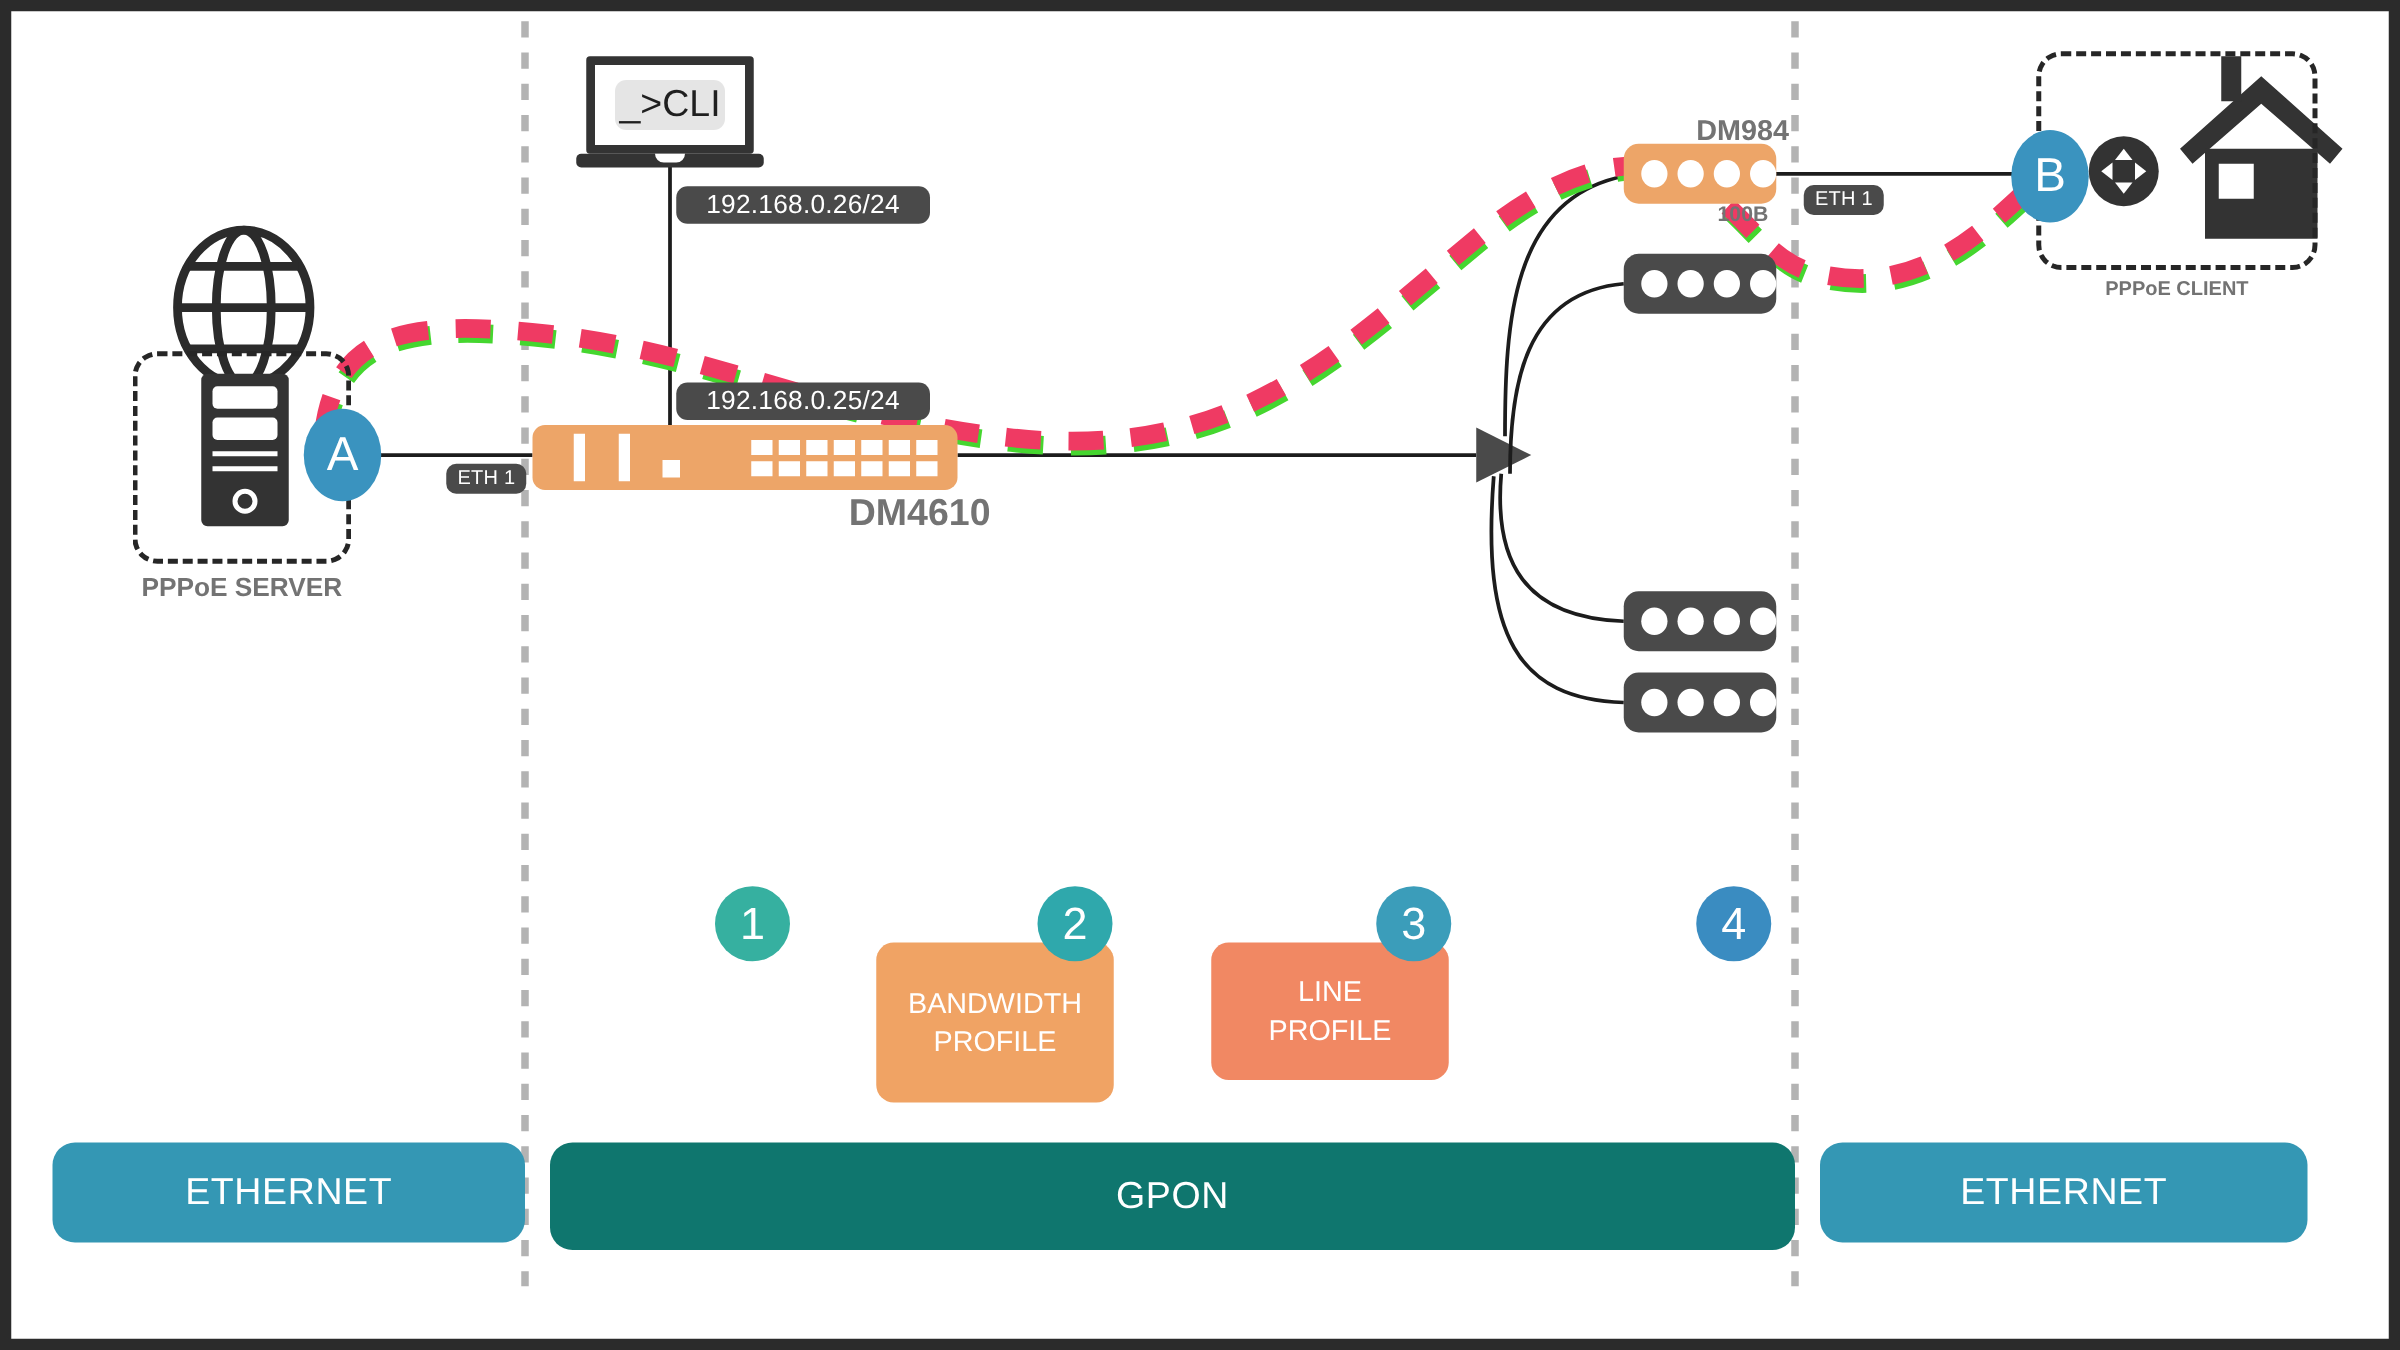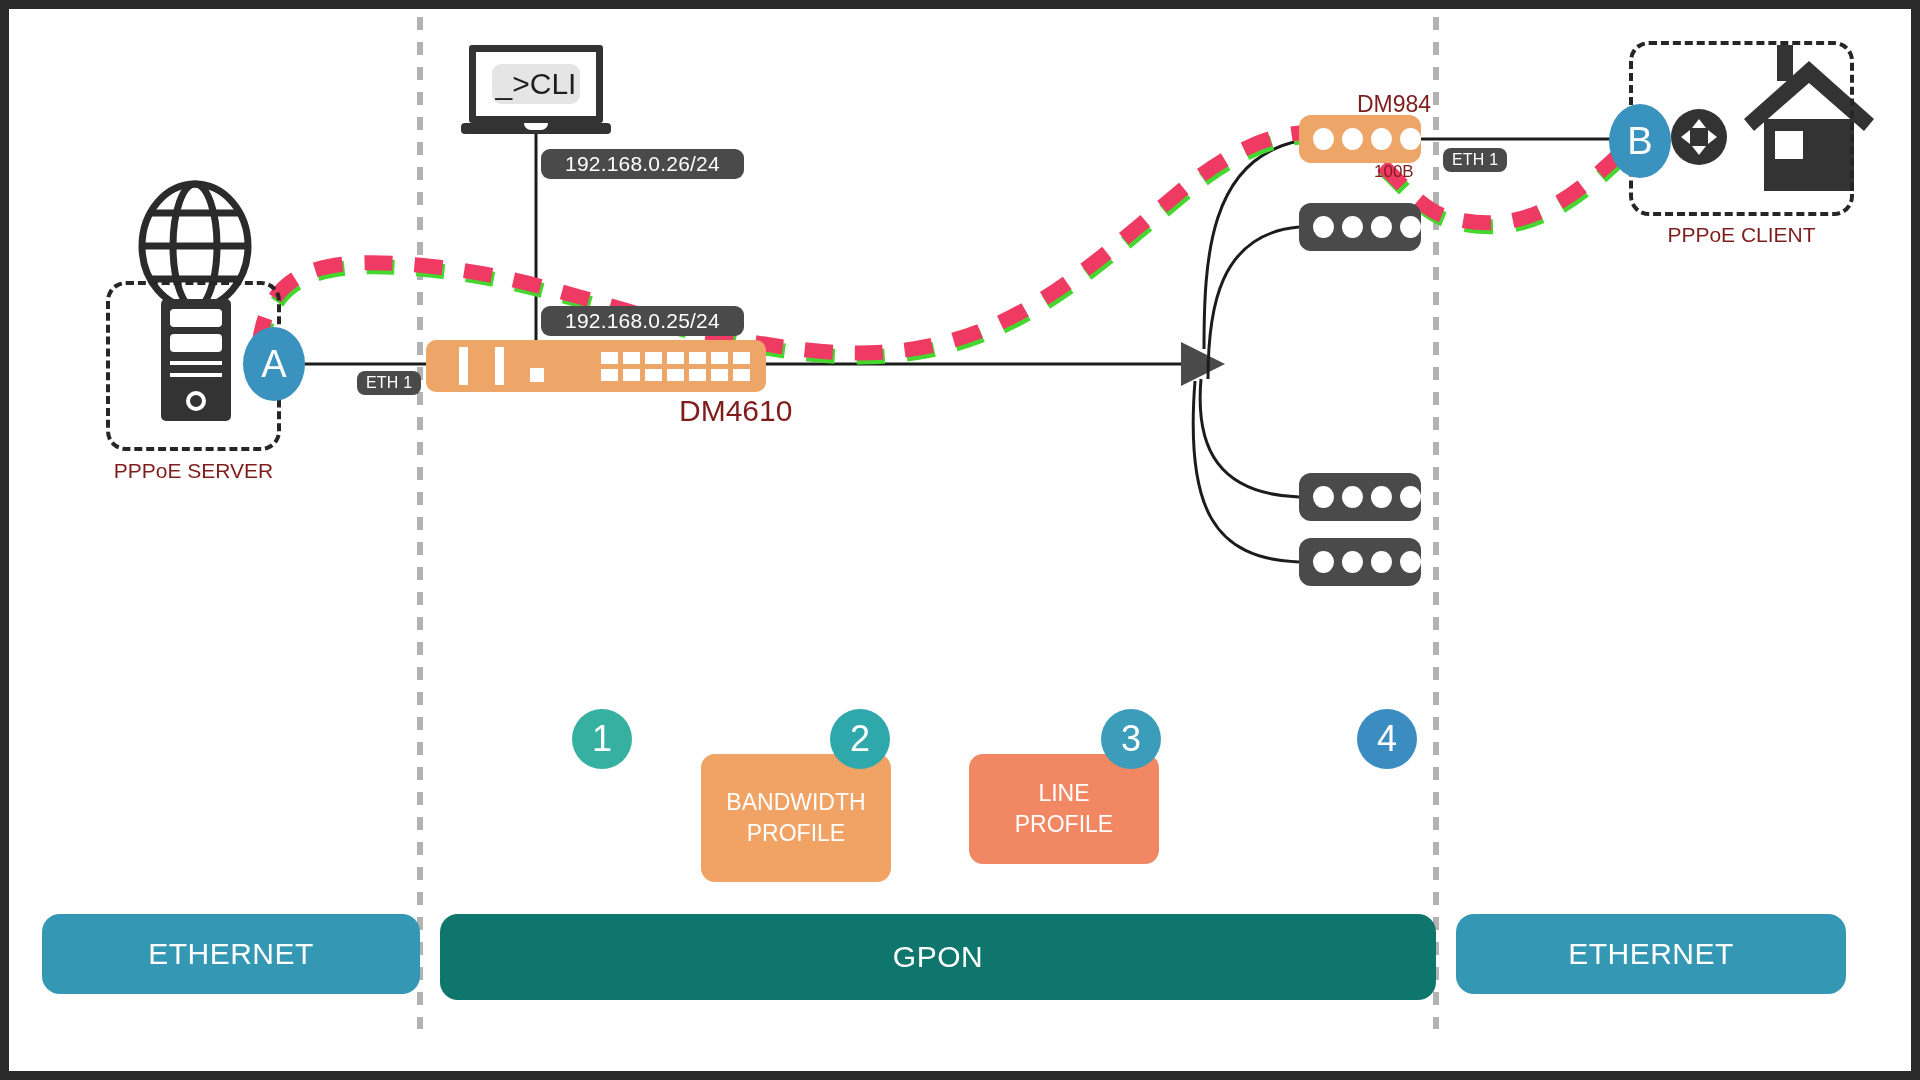--- a/index.html
+++ b/index.html
@@ -11,21 +11,21 @@
   
   .pill{
     position:absolute;background:#4a4a4a;color:#ffffff;border-radius:9px;
     font-weight:400;display:flex;align-items:center;justify-content:center;
     letter-spacing:.2px;
   }
   .pill.ip{font-size:21px;height:30px;padding:0 24px;}
   .pill.eth{font-size:16px;height:24px;padding:0 9px;border-radius:8px;}
 
   
-  .cap{position:absolute;color:#7f1d1d;font-weight:normal;white-space:nowrap;}
+  .cap{position:absolute;color:#737373;font-weight:bold;white-space:nowrap;}
 
   
   .node{
     position:absolute;border-radius:50%;background:#3a93bf;color:#ffffff;
     display:flex;align-items:center;justify-content:center;font-weight:400;
   }
 
   
   .dashbox{position:absolute;border:4px dashed #262626;border-radius:20px;box-sizing:border-box;}
 
@@ -197,21 +197,21 @@
     <div class="onu" style="left:1290px;top:529px;width:122px;height:48px;background:#4a4a4a;padding-left:14px;">
       <span class="dot"></span>
       <span class="dot"></span>
       <span class="dot"></span>
       <span class="dot"></span>
     </div>
 
     <div class="pill eth" style="left:1434px;top:139px;">ETH 1</div>
     <div class="dashbox" style="left:1620px;top:32px;width:225px;height:175px;"></div>
     <div class="node" style="left:1600px;top:95px;width:62px;height:74px;font-size:38px;">B</div>
-    <div class="cap" style="left:1620px;top:214px;width:225px;text-align:center;font-size:21px;">PPPoE CLIENT</div>
+    <div class="cap" style="left:1620px;top:214px;width:225px;text-align:center;font-size:16px;">PPPoE CLIENT</div>
 
     <div class="badge" style="left:563px;top:700px;width:60px;height:60px;background:#36b0a0;">1</div>
 
     <div class="step" style="left:692px;top:745px;width:190px;height:128px;background:#f0a364;">
       <span>
         <span>BANDWIDTH</span><br>
         <span>PROFILE</span>
       </span>
     </div>
     <div class="badge" style="left:821px;top:700px;width:60px;height:60px;background:#2fa8ac;">2</div>

